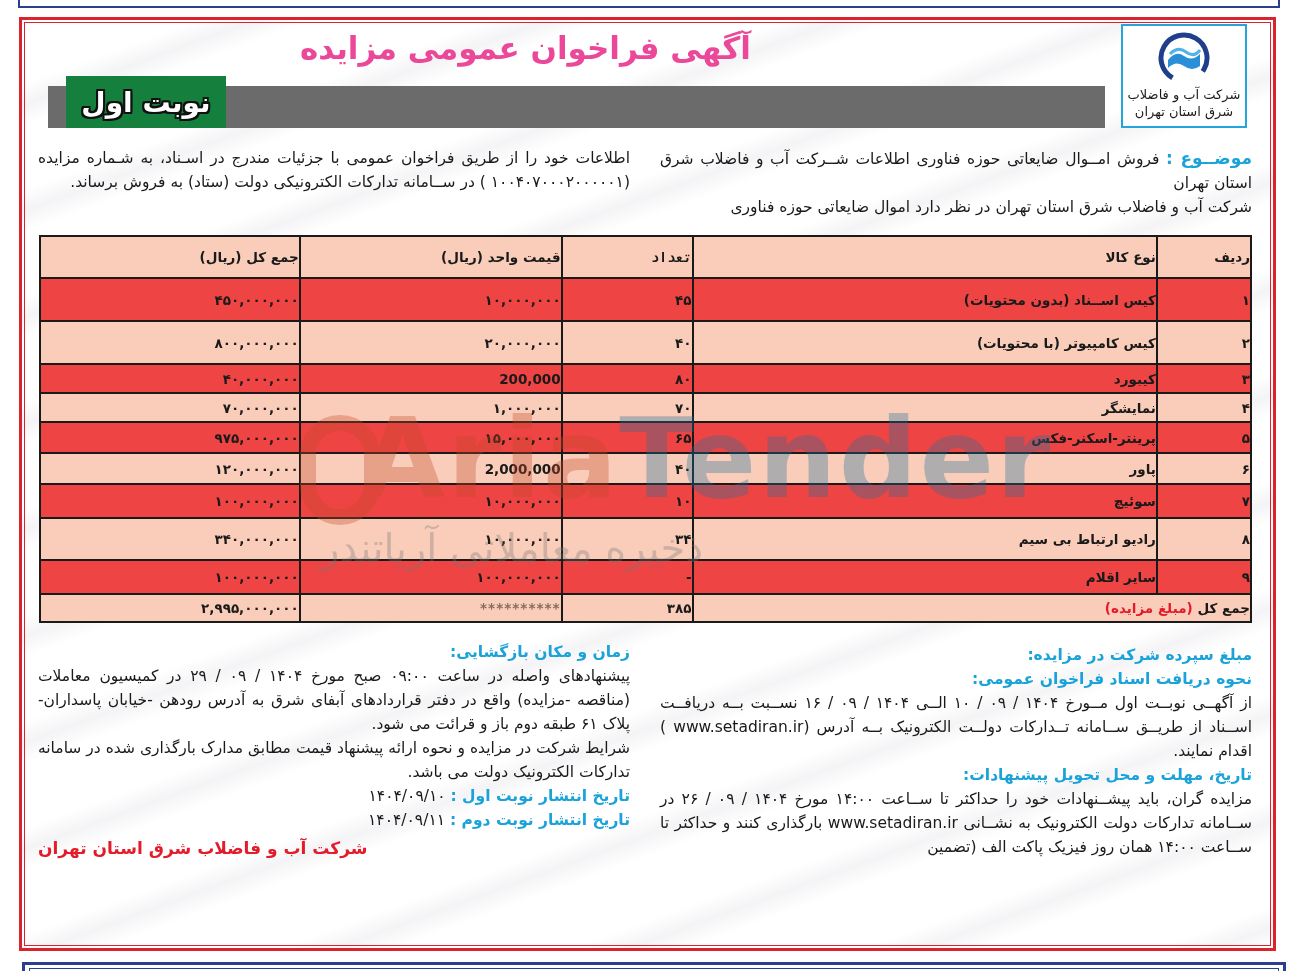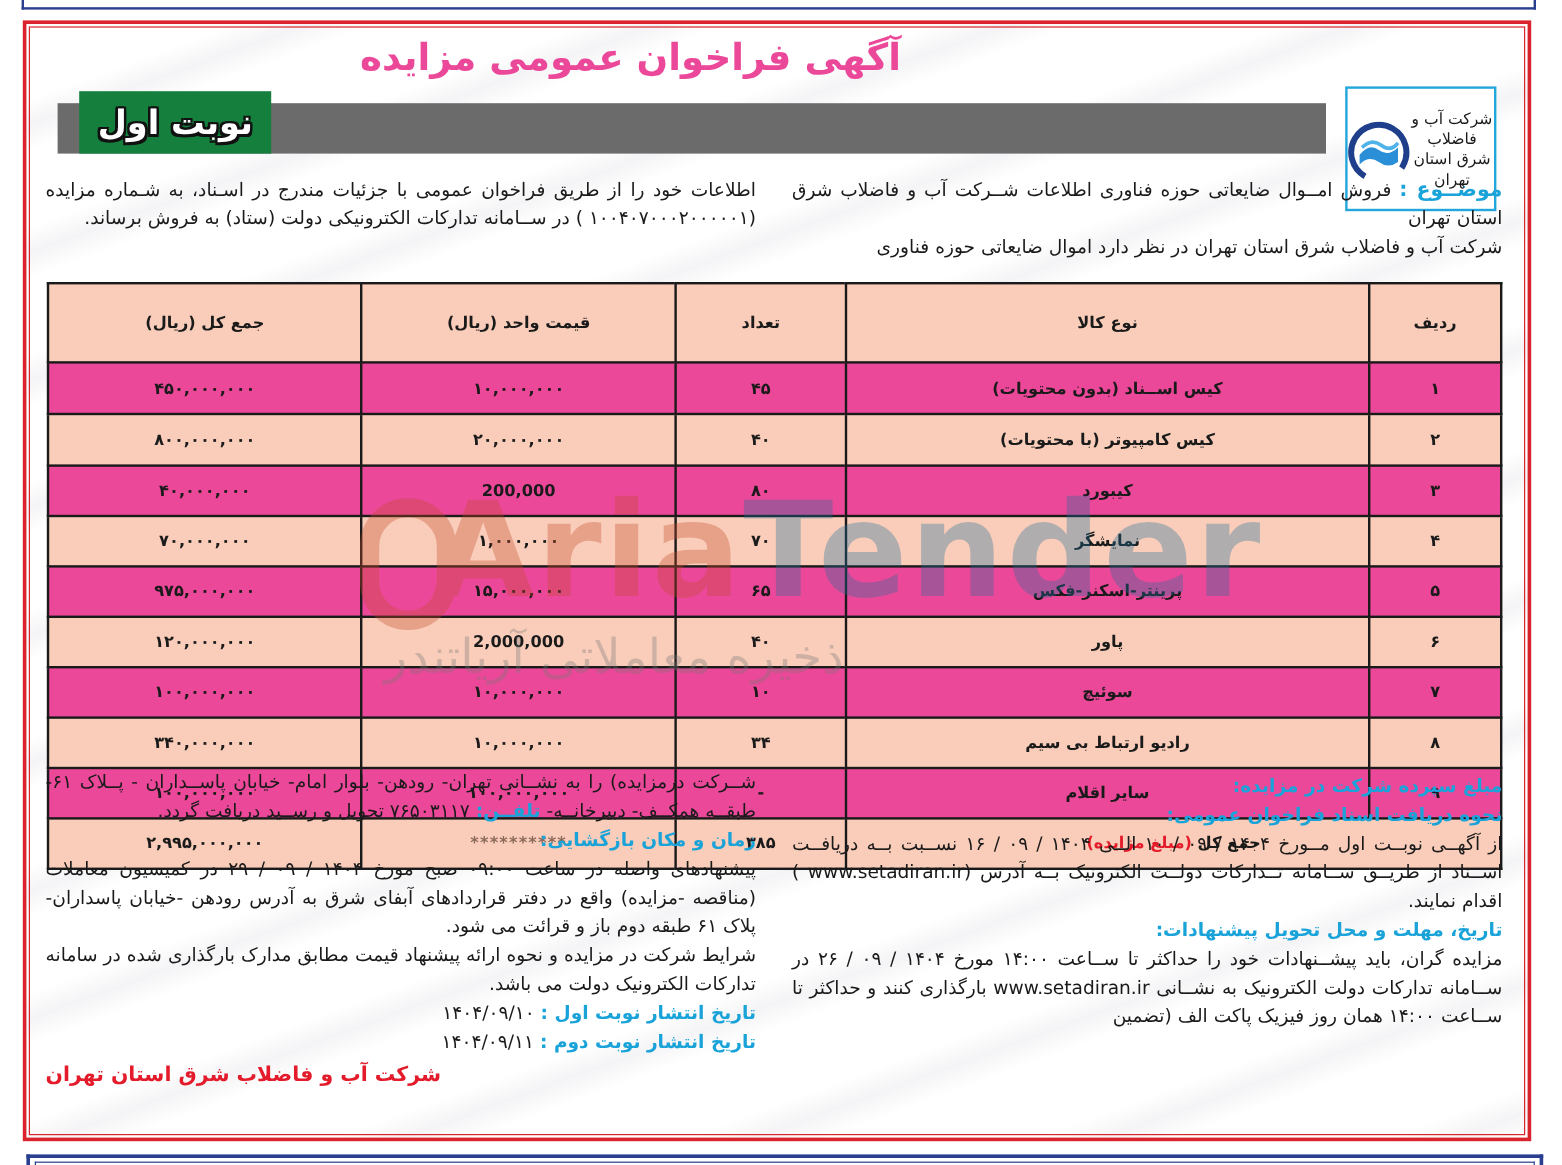--- a/index.html
+++ b/index.html
@@ -26,21 +26,21 @@
     border:3px solid #d9232d; box-sizing:border-box;
     background: repeating-linear-gradient(160deg, #ffffff 0px, #ffffff 60px, #f4f4f6 80px, #ffffff 100px);
   }
   .frame::after {
     content:""; position:absolute; left:2px; top:2px; right:2px; bottom:2px;
     border:1px solid #d9232d; pointer-events:none;
   }
   .logo-box {
     position:absolute; left:1121px; top:24px; width:126px; height:104px;
     border:2px solid #22a6dc; background:#fff; box-sizing:border-box;
-    display:flex; flex-direction:row; align-items:center;margin-top:48px;
+    display:flex; flex-direction:column; align-items:center;
   }
   .logo-circle {
     margin-top:6px; width:52px; height:52px; position:relative;
   }
   .logo-text {
     font-size:13px; text-align:center; line-height:17px; direction:rtl; margin-top:2px;
   }
   .title {
     position:absolute; left:300px; top:30px; width:520px; text-align:left;
     font-size:31px; font-weight:bold; color:#ec4899; direction:rtl;
@@ -61,26 +61,26 @@
   .intro-right { left:660px; top:146px; width:592px; }
   .intro-left { left:38px; top:146px; width:592px; }
   .label-blue { color:#1aa3d9; font-weight:bold; }
   .label-red { color:#e31b2a; }
 
   table.items {
     position:absolute; left:39px; top:235px; width:1213px;
     border-collapse:collapse; direction:rtl; font-size:13.5px; font-weight:bold;
   }
   table.items th, table.items td {
-    border:2px solid #1a1a1a; text-align:center; padding:12px;
+    border:2px solid #1a1a1a; text-align:right; padding:0;
   }
   table.items th { background:#f9cdb9; height:40px; font-weight:bold; }
-  tr.blue td { background:#ec4899; }
+  tr.blue td { background:#ef4444; }
   tr.pink td { background:#f9cdb9; }
-  .c1 { width:90px; } .c2 { width:452px; } .c3 { width:126px; } .c4 { width:254px; } .c5 { width:252px; }
+  .c1 { width:90px; } .c2 { width:452px; } .c3 { width:126px;font-family:Liberation Mono, monospace; } .c4 { width:254px; } .c5 { width:252px; }
 
   .watermark {
     position:absolute; left:300px; top:395px; width:700px; height:190px; pointer-events:none;
     opacity:0.33;
   }
   .wm-main {
     position:absolute; left:60px; top:0; font-size:110px; font-weight:bold;
     font-family:"DejaVu Sans", sans-serif; color:#c44a2a; letter-spacing:2px;
   }
   .wm-main .t2 { color:#1f6f99; }
@@ -227,25 +227,20 @@
 
 <div class="col-text lower-right">
   <div class="label-blue">مبلغ سپرده شرکت در مزایده:</div>
   <div class="label-blue">نحوه دریافت اسناد فراخوان عمومی:</div>
   <div>از آگهــی نوبــت اول مــورخ ۱۴۰۴ / ۰۹ / ۱۰ الــی ۱۴۰۴ / ۰۹ / ۱۶ نســبت بــه دریافــت اســناد از طریــق ســامانه تــدارکات دولــت الکترونیک بــه آدرس (www.setadiran.ir ) اقدام نمایند.</div>
   <div class="label-blue">تاریخ، مهلت و محل تحویل پیشنهادات:</div>
   <div>مزایده گران، باید پیشــنهادات خود را حداکثر تا ســاعت ۱۴:۰۰ مورخ ۱۴۰۴ / ۰۹ / ۲۶ در ســامانه تدارکات دولت الکترونیک به نشــانی www.setadiran.ir بارگذاری کنند و حداکثر تا ســاعت ۱۴:۰۰ همان روز فیزیک پاکت الف (تضمین</div>
 </div>
 
 <div class="col-text lower-left">
-  <div>
-    <span>شــرکت درمزایده) را به نشــانی تهران- رودهن- بلوار امام- خیابان پاســداران - پــلاک ۶۱- طبقــه همکــف- دبیرخانــه-</span>
-    <span class="label-blue">تلفــن:</span>
-    <span>۷۶۵۰۳۱۱۷ تحویل و رســید دریافت گردد.</span>
-  </div>
   <div class="label-blue">زمان و مکان بازگشایی:</div>
   <div>پیشنهادهای واصله در ساعت ۰۹:۰۰ صبح مورخ ۱۴۰۴ / ۰۹ / ۲۹ در کمیسیون معاملات (مناقصه -مزایده) واقع در دفتر قراردادهای آبفای شرق به آدرس رودهن -خیابان پاسداران- پلاک ۶۱ طبقه دوم باز و قرائت می شود.</div>
   <div>شرایط شرکت در مزایده و نحوه ارائه پیشنهاد قیمت مطابق مدارک بارگذاری شده در سامانه تدارکات الکترونیک دولت می باشد.</div>
   <div>
     <span class="label-blue">تاریخ انتشار نوبت اول :</span>
     <span>۱۴۰۴/۰۹/۱۰</span>
   </div>
   <div>
     <span class="label-blue">تاریخ انتشار نوبت دوم :</span>
     <span>۱۴۰۴/۰۹/۱۱</span>

